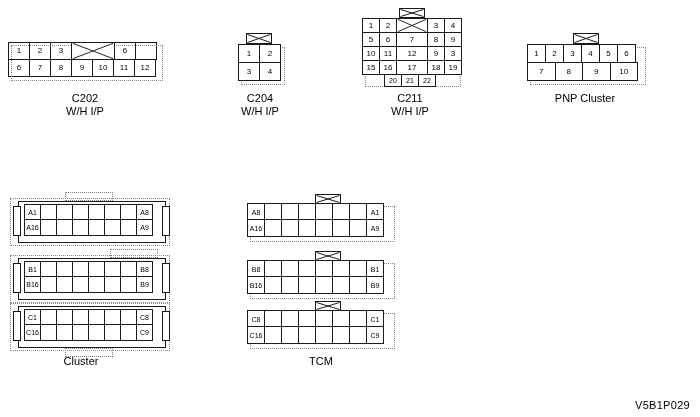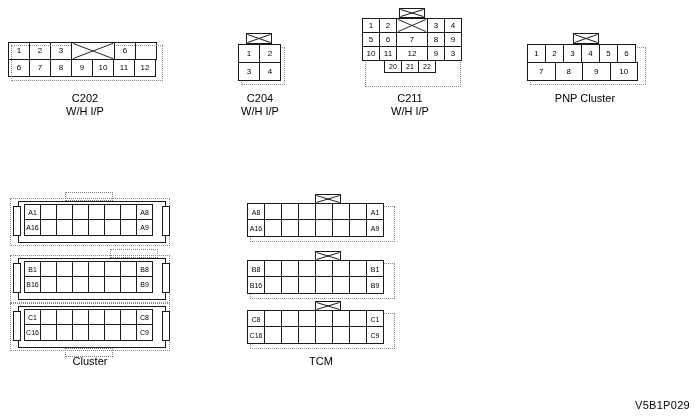--- a/index.html
+++ b/index.html
@@ -141,20 +141,27 @@
     </div>
 
     <div class="row">
       <div class="cell" style="width:18px;height:15px;">10</div>
       <div class="cell" style="width:18px;height:15px;">11</div>
       <div class="cell" style="width:32px;height:15px;">12</div>
       <div class="cell" style="width:18px;height:15px;">9</div>
       <div class="cell" style="width:18px;height:15px;">3</div>
     </div>
 
+    <div class="row">
+      <div class="cell" style="width:18px;height:15px;">15</div>
+      <div class="cell" style="width:18px;height:15px;">16</div>
+      <div class="cell" style="width:32px;height:15px;">17</div>
+      <div class="cell" style="width:18px;height:15px;">18</div>
+      <div class="cell" style="width:18px;height:15px;">19</div>
+    </div>
 
     <div class="row" style="margin-left:22px;">
       <div class="cell" style="width:18px;height:13px;font-size:7px;">20</div>
       <div class="cell" style="width:18px;height:13px;font-size:7px;">21</div>
       <div class="cell" style="width:18px;height:13px;font-size:7px;">22</div>
     </div>
   </div>
 </div>
 <div class="caption" style="left:360px;top:92px;width:100px;">C211
 W/H I/P</div>
@@ -273,21 +280,21 @@
     <div class="cell" style="width:17px;height:17px;"></div>
     <div class="cell" style="width:17px;height:17px;"></div>
     <div class="cell" style="width:17px;height:17px;"></div>
     <div class="cell" style="width:17px;height:17px;"></div>
     <div class="cell" style="width:17px;height:17px;"></div>
     <div class="cell" style="width:17px;height:17px;"></div>
     <div class="cell" style="width:17px;height:17px;font-size:7px;">C9</div>
   </div>
 </div>
 
-<div class="caption" style="left:30px;top:355px;width:120px;">Cluster</div>
+<div class="caption" style="left:21px;top:355px;width:120px;">Cluster</div>
 
 <div class="block" style="left:247px;top:203px;width:148px;height:38px;">
   <div class="tab" style="left:68px;top:-9px;width:26px;height:10px;">
     <svg width="24" height="8" viewBox="0 0 24 8" style="display:block;">
       <line x1="0.5" y1="0.5" x2="23.5" y2="7.5" stroke="#1a1a1a" stroke-width="1"></line>
       <line x1="0.5" y1="7.5" x2="23.5" y2="0.5" stroke="#1a1a1a" stroke-width="1"></line>
     </svg>
   </div>
   <div class="shadow" style="left:3px;top:3px;width:145px;height:36px;"></div>
 

